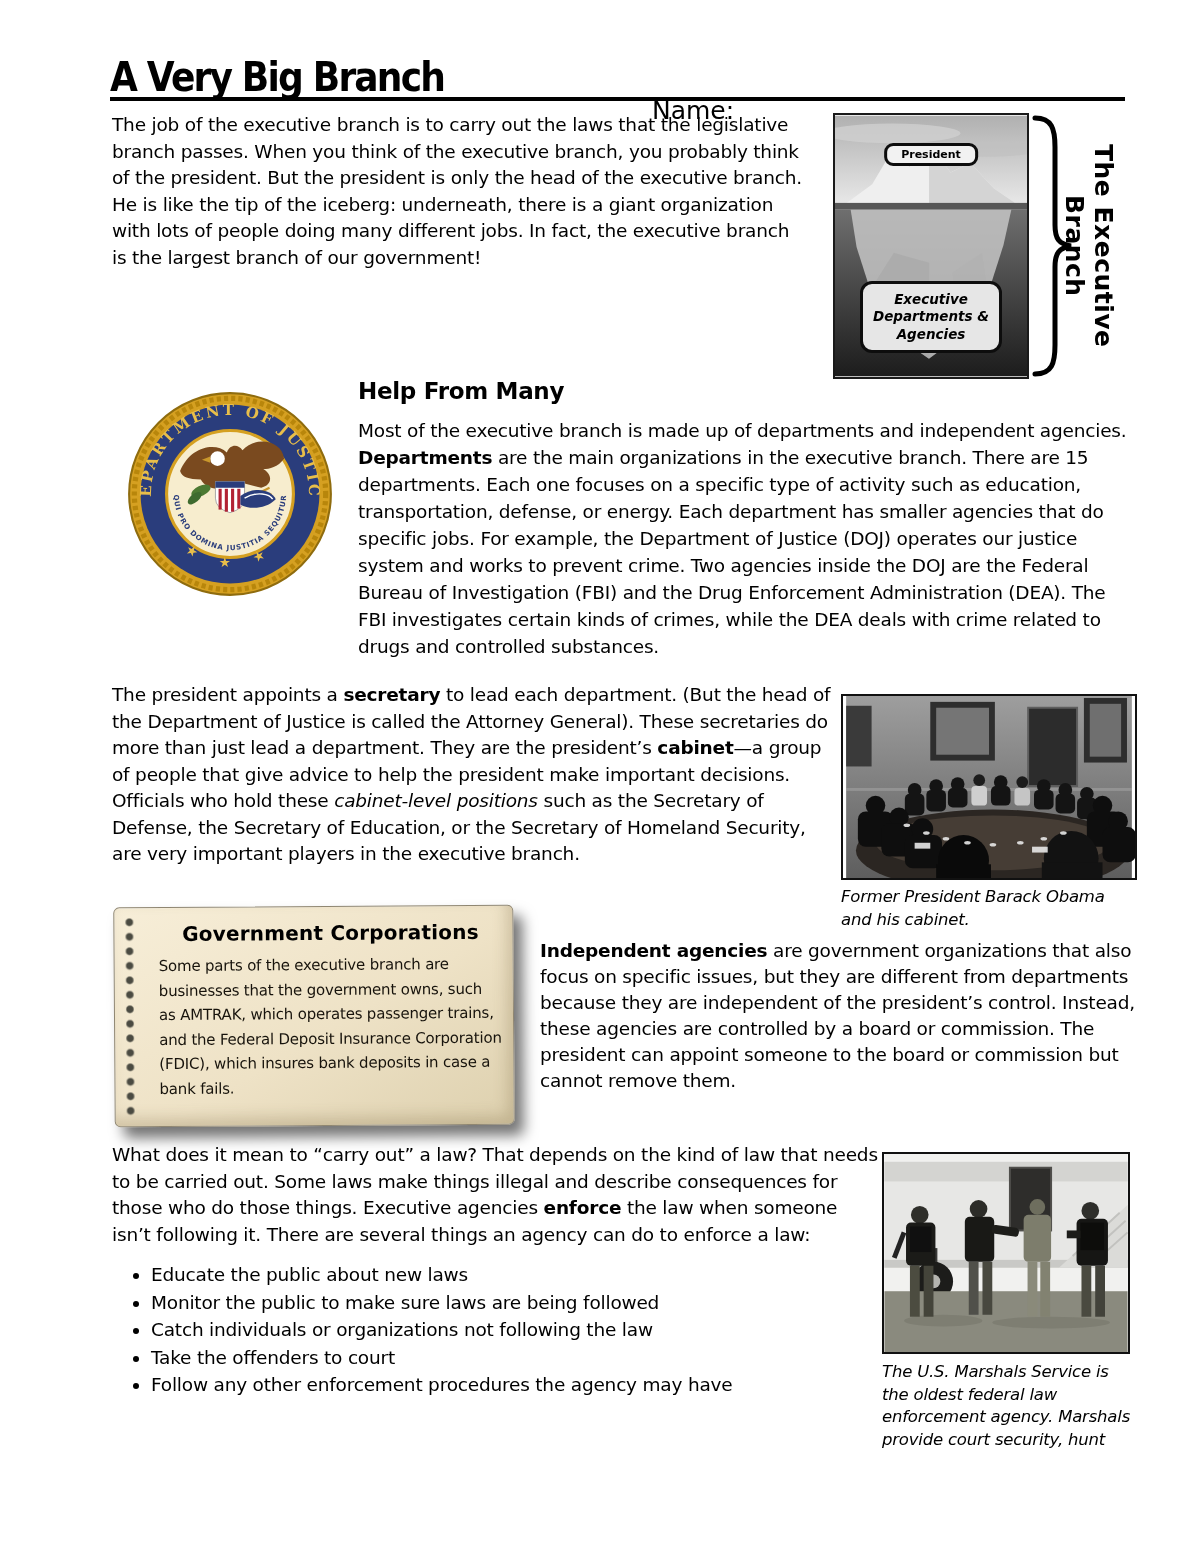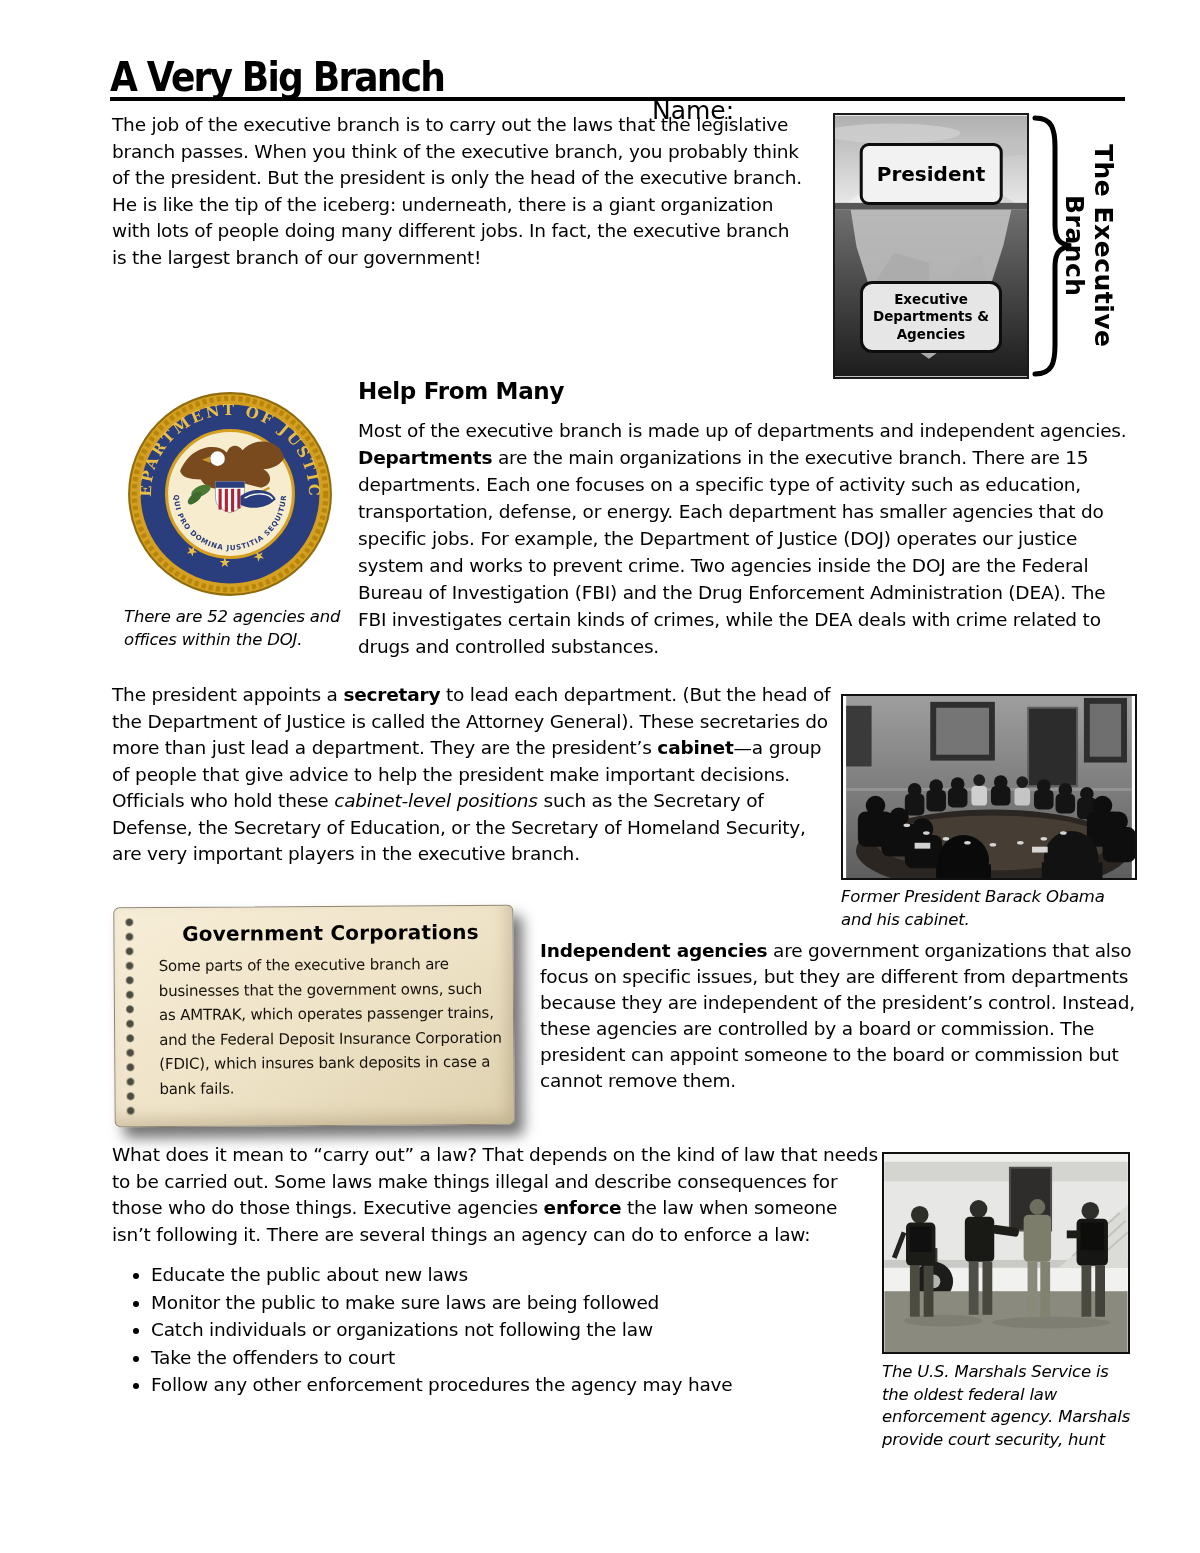--- a/index.html
+++ b/index.html
@@ -26,22 +26,22 @@
   .sec-enforce{position:absolute;left:112px;top:1142px;width:768px;}
   .sec-enforce ul{margin:13px 0 0 39px;padding:0;}
   .sec-enforce li{font-size:18.5px;line-height:27.5px;letter-spacing:-.2px;}
 
   
   .iceberg-fig{position:absolute;left:833px;top:113px;width:196px;height:266px;
                border:2px solid #1a1a1a;box-sizing:border-box;}
   .iceberg-fig svg{display:block;width:100%;height:100%;}
   .ice-label{position:absolute;left:50%;transform:translateX(-50%);text-align:center;
              background:#f2f2f2;border:3px solid #0d0d0d;border-radius:9px;font-weight:bold;}
-  .ice-label.president{top:28px;font-size:20px;padding:16px 14px;white-space:nowrap;}
-  .ice-label.depts{top:166px;width:128px;font-size:13.5px;line-height:1.28;padding:7px 4px;border-radius:12px;background:#e6e6e6;}
+  .ice-label.president{top:28px;font-size:11px;padding:2px 14px;white-space:nowrap;}
+  .ice-label.depts{top:166px;width:128px;font-size:13.5px;line-height:1.28;padding:7px 4px;border-radius:12px;background:#e6e6e6;font-style:italic;}
   .brace{position:absolute;left:1030px;top:113px;}
   .side-label{position:absolute;left:1072px;top:113px;height:266px;width:46px;
               writing-mode:vertical-rl;text-orientation:sideways;text-align:center;
               font-size:25px;font-weight:bold;letter-spacing:.5px;}
 
   
   .seal-fig{position:absolute;left:124px;top:390px;width:244px;}
   .seal-fig svg{display:block;width:208px;height:208px;margin-left:2px;}
   .seal-caption{margin-top:8px;width:244px;}
 
@@ -151,21 +151,20 @@
         <path d="M 86,88 h 28 v 16 q 0,10 -14,14 q -14,-4 -14,-14 Z" fill="#ffffff" stroke="#999" stroke-width=".8"></path>
         <rect x="89" y="95" width="3" height="20" fill="#B22234"></rect>
         <rect x="95" y="95" width="3" height="22" fill="#B22234"></rect>
         <rect x="101" y="95" width="3" height="22" fill="#B22234"></rect>
         <rect x="107" y="95" width="3" height="19" fill="#B22234"></rect>
         <rect x="86" y="88" width="28" height="6" fill="#2A3D7C"></rect>
         <path d="M 110,102 C 124,92 140,96 144,105 C 134,115 118,115 110,110 Z" fill="#2A3D7C"></path>
         <path d="M 114,104 C 126,97 138,100 141,105" fill="none" stroke="#fff" stroke-width="1.4"></path>
       </g>
     </svg>
-    <figcaption class="caption seal-caption">There are 52 agencies and offices within the DOJ.</figcaption>
   </figure>
 
   <section class="sec-help">
     <h2 class="h2">Help From Many</h2>
     <p class="body-par"><span>Most of the executive branch is made up of departments and independent agencies. </span><span class="b">Departments</span><span> are the main organizations in the executive branch. There are 15 departments. Each one focuses on a specific type of activity such as education, transportation, defense, or energy. Each department has smaller agencies that do specific jobs. For example, the Department of Justice (DOJ) operates our justice system and works to prevent crime. Two agencies inside the DOJ are the Federal Bureau of Investigation (FBI) and the Drug Enforcement Administration (DEA). The FBI investigates certain kinds of crimes, while the DEA deals with crime related to drugs and controlled substances.</span></p>
   </section>
 
   <p class="body-par par-cabinet"><span>The president appoints a </span><span class="b">secretary</span><span> to lead each department. (But the head of the Department of Justice is called the Attorney General). These secretaries do more than just lead a department. They are the president’s </span><span class="b">cabinet</span><span>—a group of people that give advice to help the president make important decisions. Officials who hold these </span><span class="i">cabinet-level positions</span><span> such as the Secretary of Defense, the Secretary of Education, or the Secretary of Homeland Security, are very important players in the executive branch.</span></p>
 
   <figure class="obama-fig" style="margin:3px">

